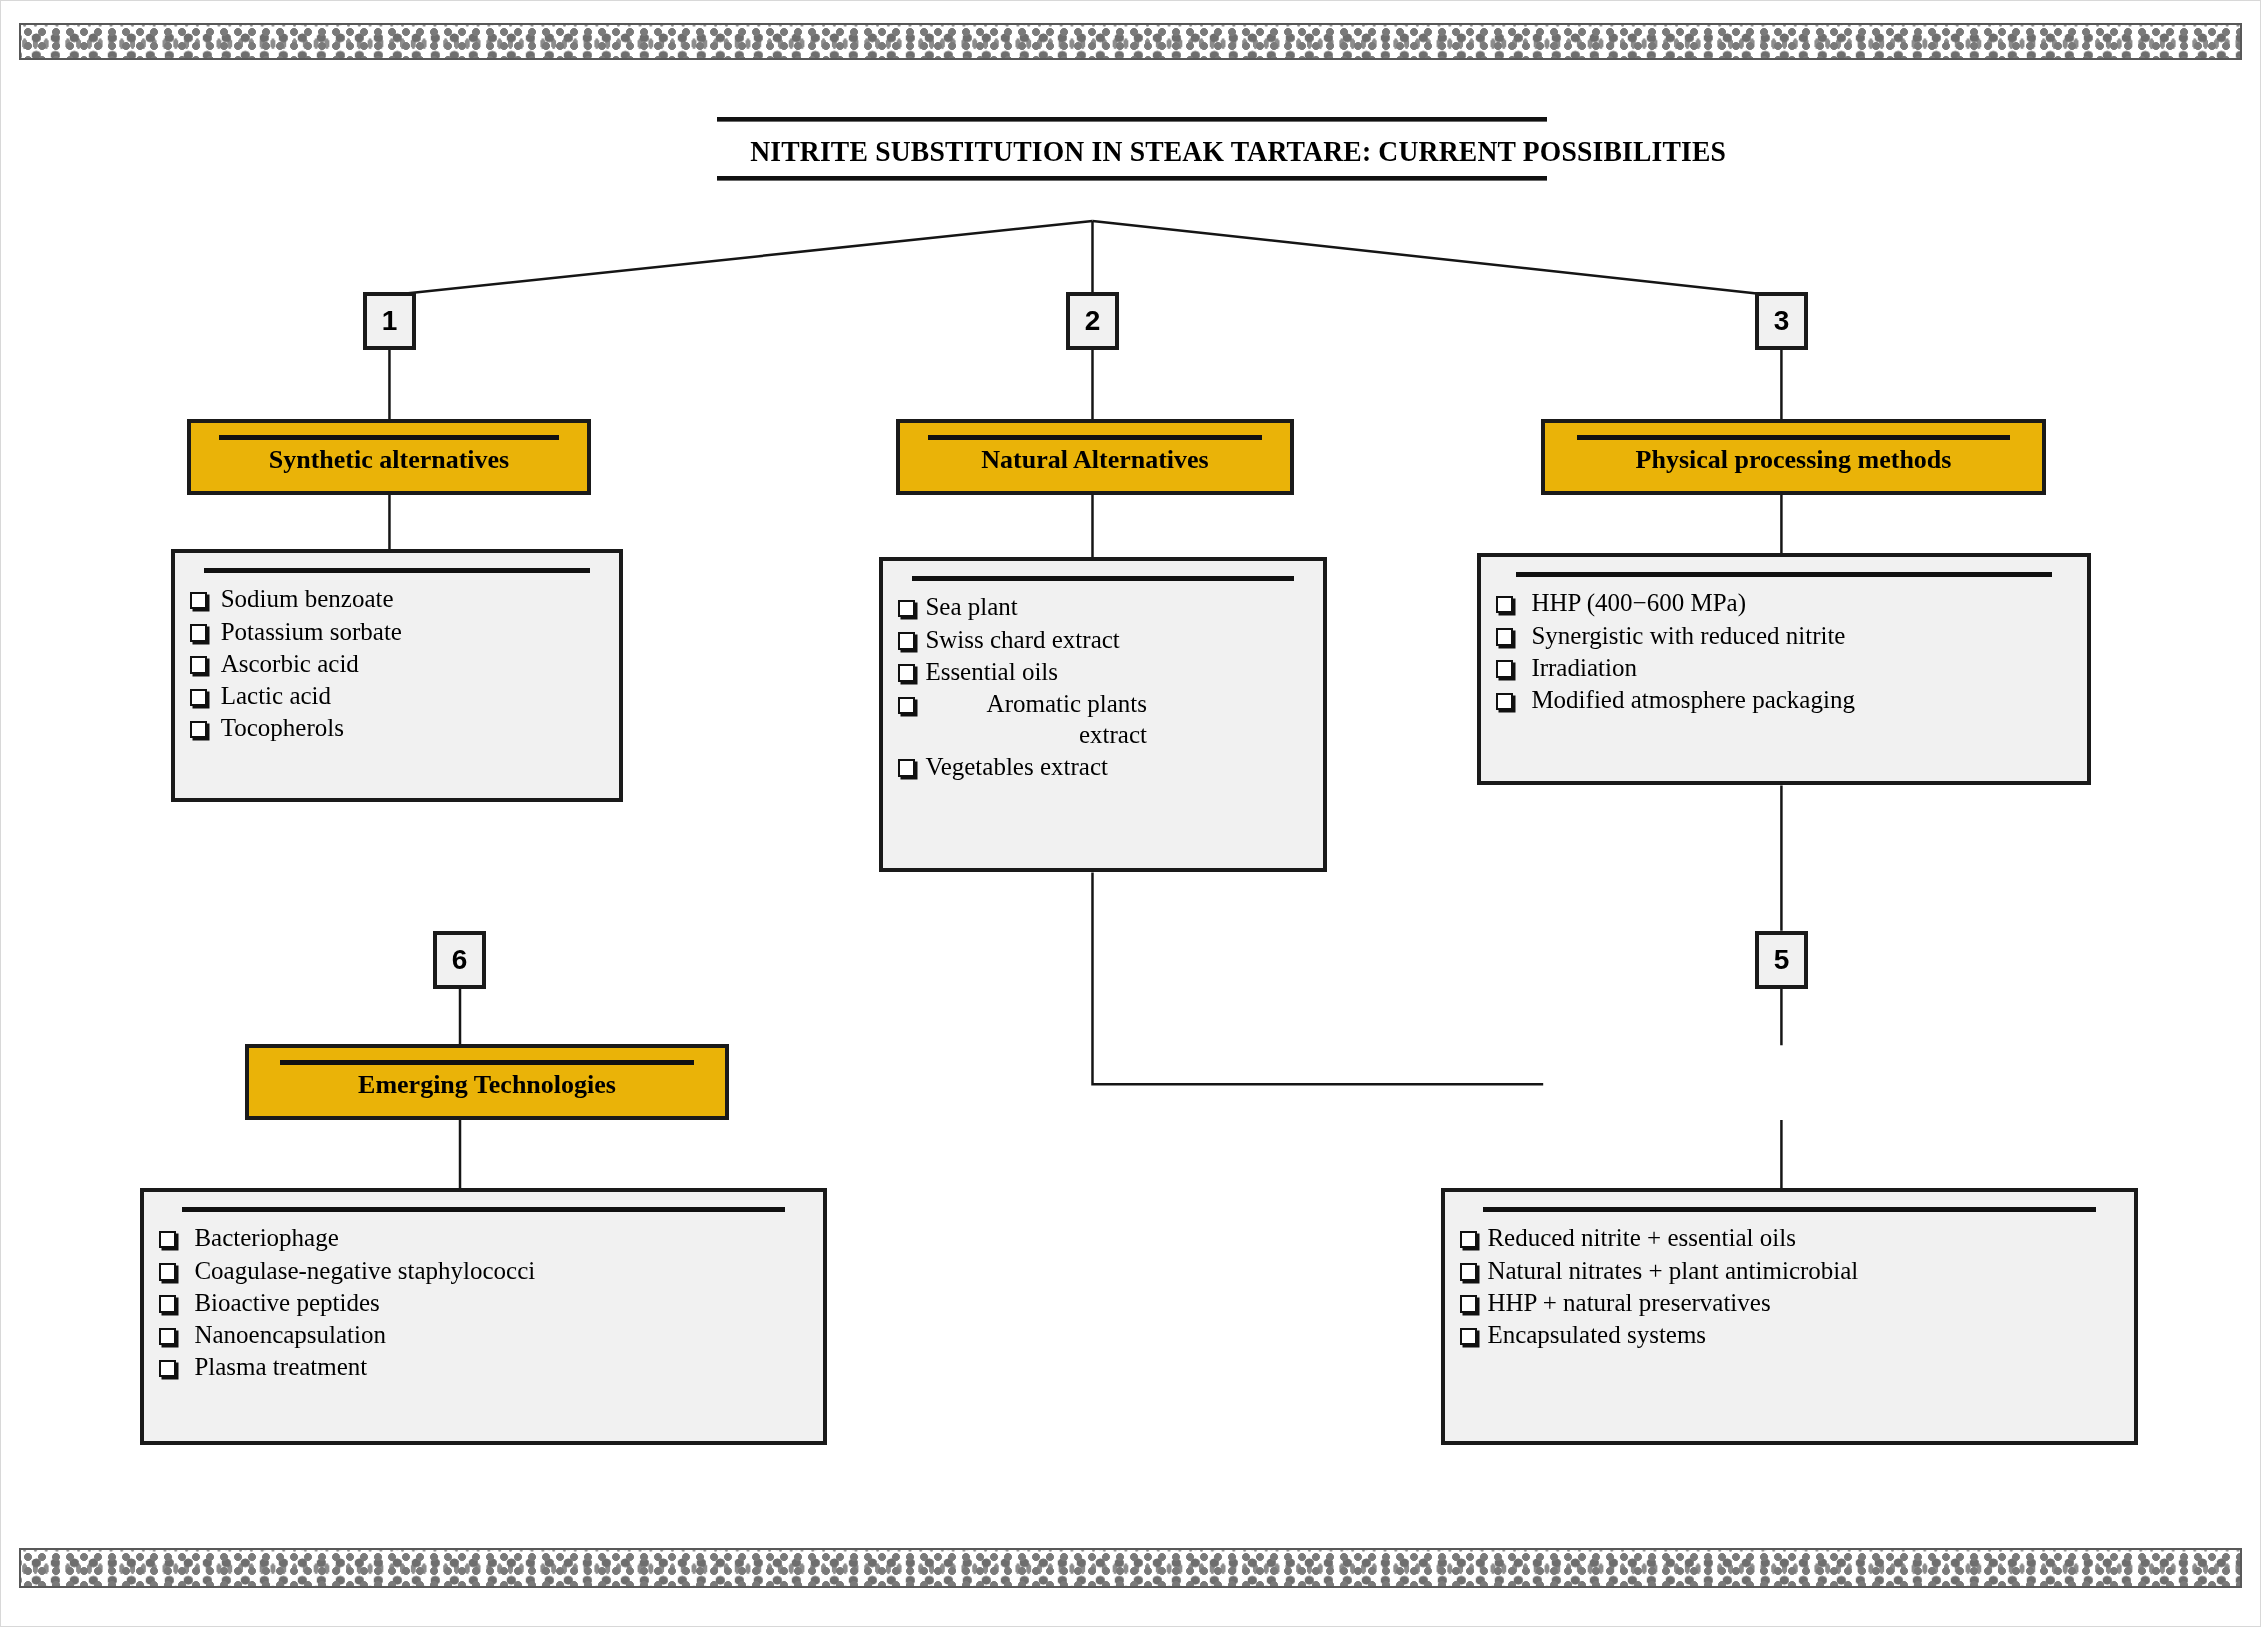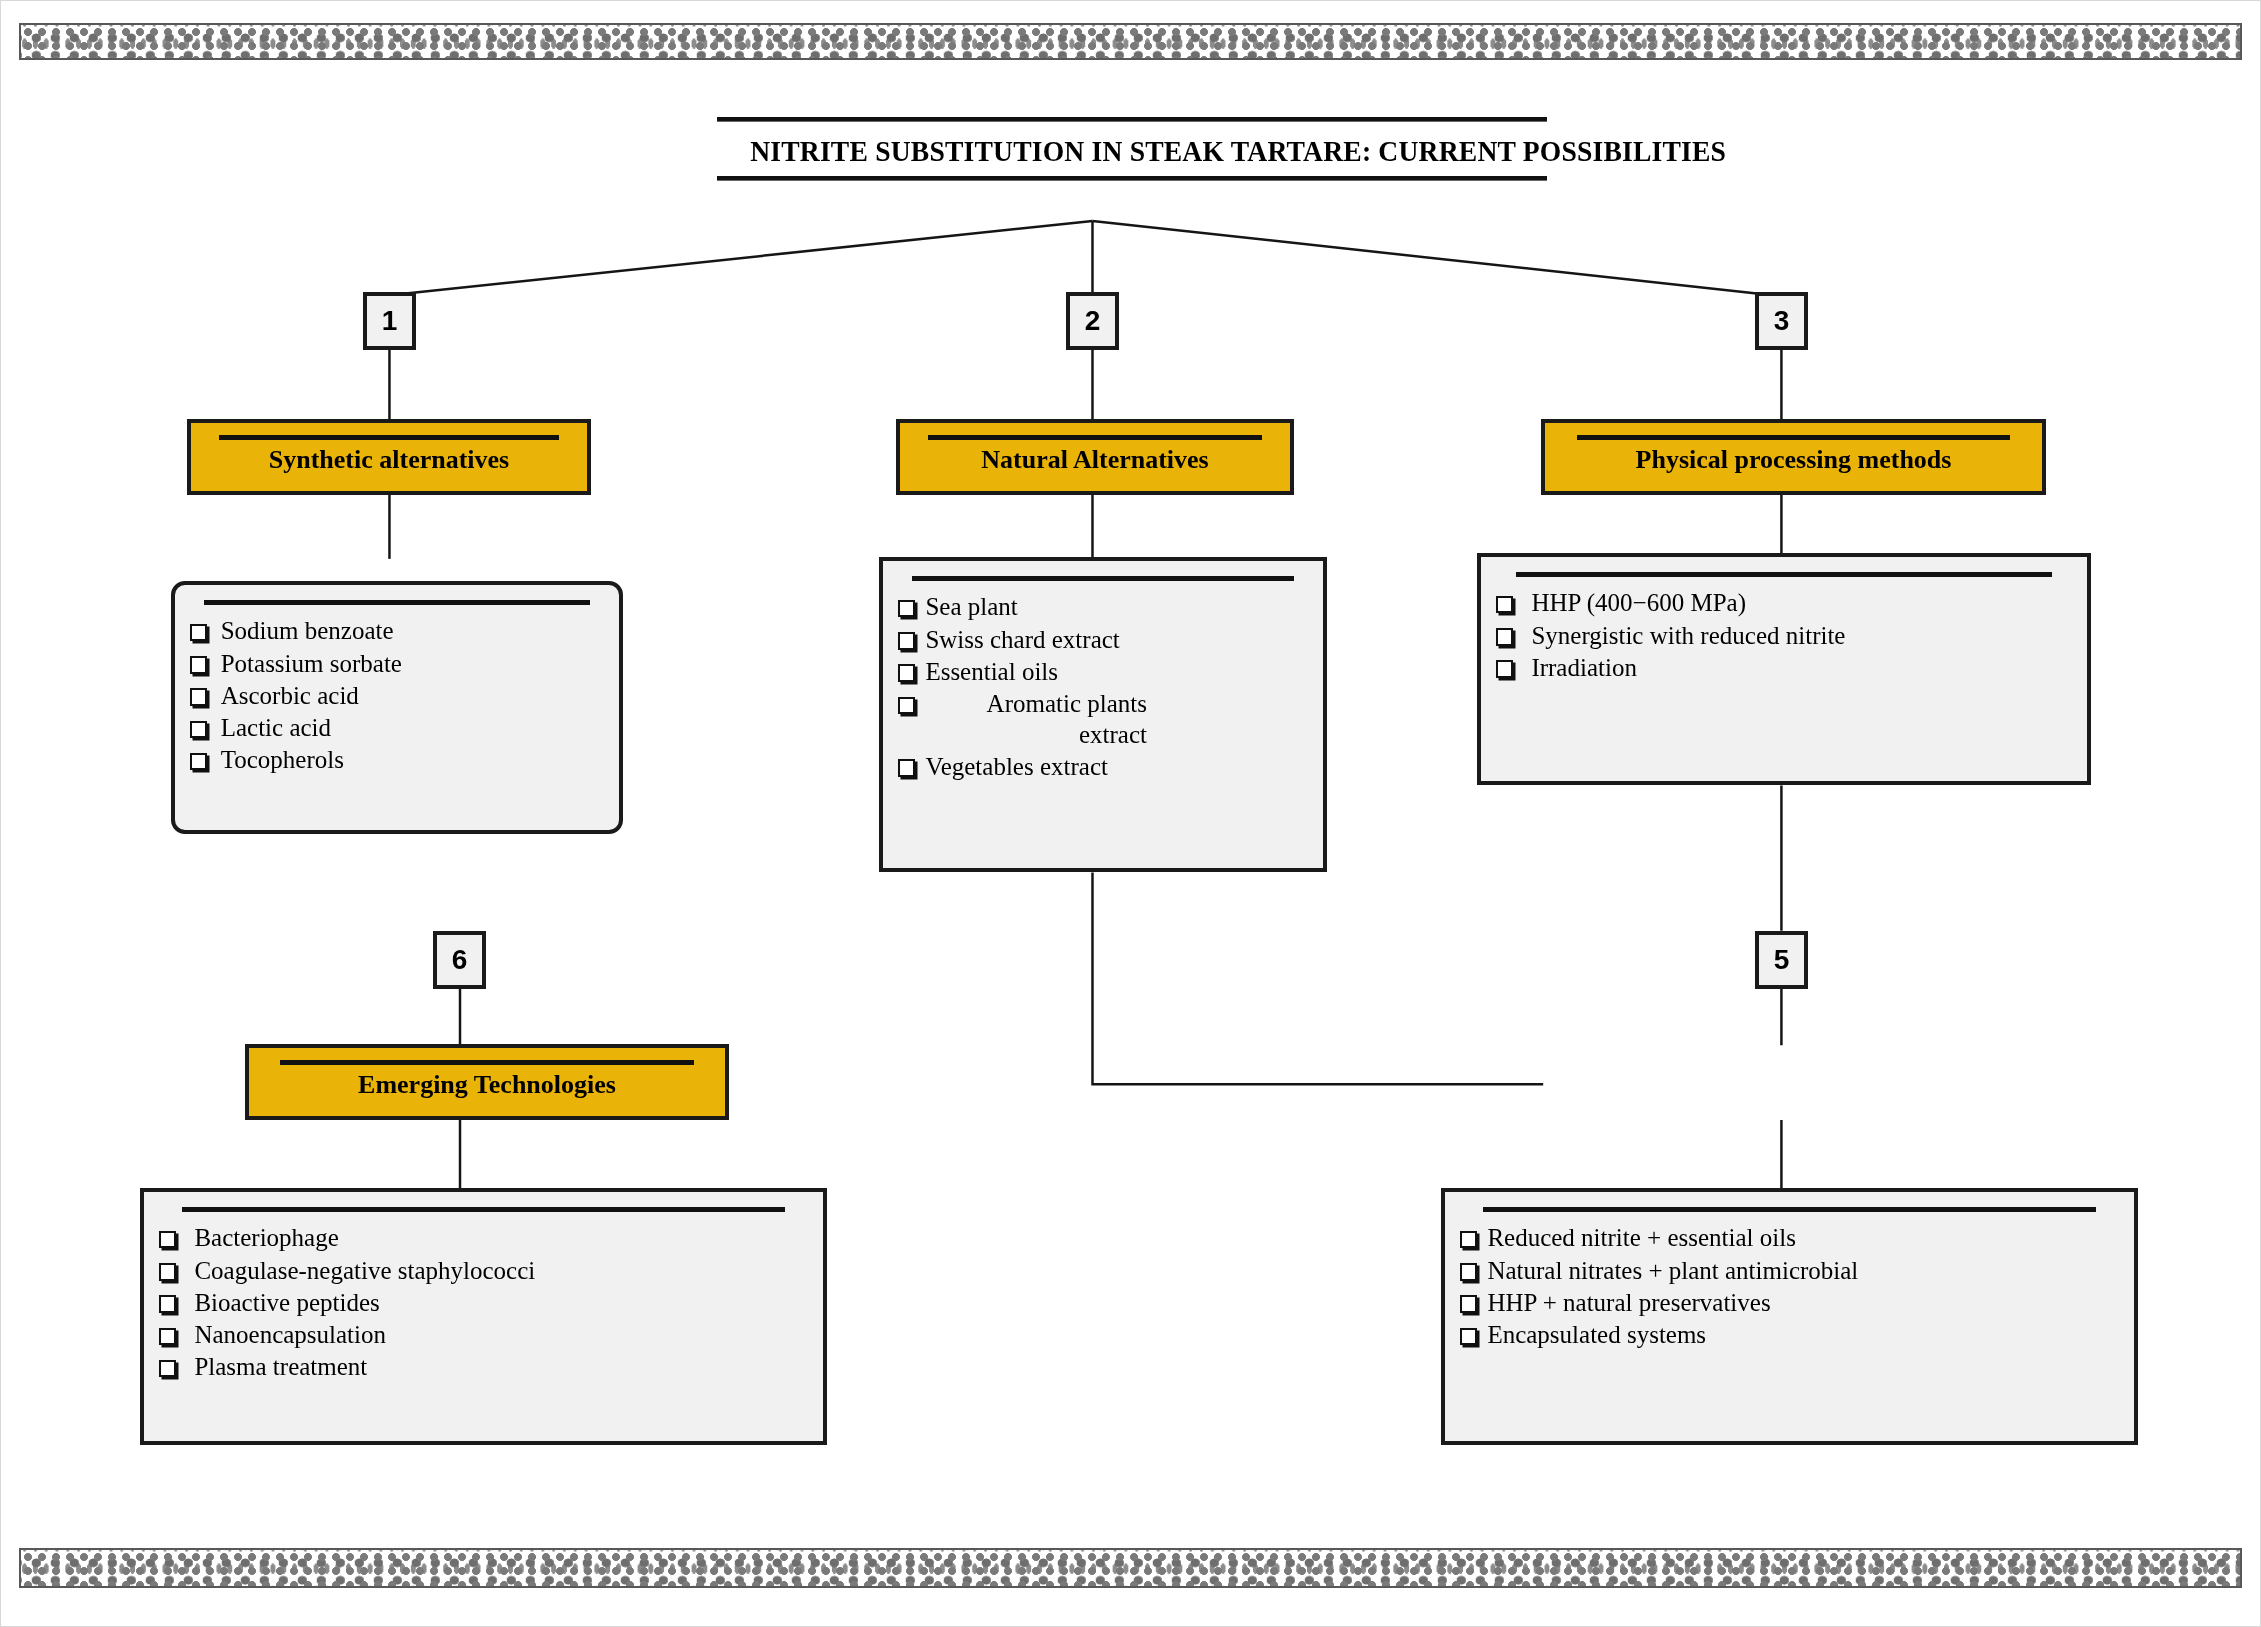--- a/index.html
+++ b/index.html
@@ -237,21 +237,21 @@
     <div class="hdr-rule"></div>
     <div class="hdr-text">Physical processing methods</div>
   </div>
 
   <div class="hdr-box" style="left:244px; top:1043px; width:484px; height:76px;">
     <div class="hdr-rule"></div>
     <div class="hdr-text">Emerging  Technologies</div>
   </div>
 
 
-  <div class="list-box gap-mid" style="left:170px; top:580px; width:452px; height:253px;border-radius:14px;">
+  <div class="list-box gap-mid" style="left:170px; top:548px; width:452px; height:253px;">
     <div class="list-rule"></div>
     <ul class="items">
       <li>
           <span class="bullet"></span>
           <span class="li-text">Sodium benzoate</span>
         </li>
       <li>
           <span class="bullet"></span>
           <span class="li-text">Potassium sorbate</span>
         </li>
@@ -304,20 +304,24 @@
           <span class="li-text">HHP (400−600 MPa)</span>
         </li>
       <li>
           <span class="bullet"></span>
           <span class="li-text">Synergistic with reduced nitrite</span>
         </li>
       <li>
           <span class="bullet"></span>
           <span class="li-text">Irradiation</span>
         </li>
+      <li>
+          <span class="bullet"></span>
+          <span class="li-text">Modified atmosphere packaging</span>
+        </li>
     </ul>
   </div>
 
   <div class="list-box gap-wide" style="left:139px; top:1187px; width:687px; height:257px;">
     <div class="list-rule"></div>
     <ul class="items">
       <li>
           <span class="bullet"></span>
           <span class="li-text">Bacteriophage</span>
         </li>

